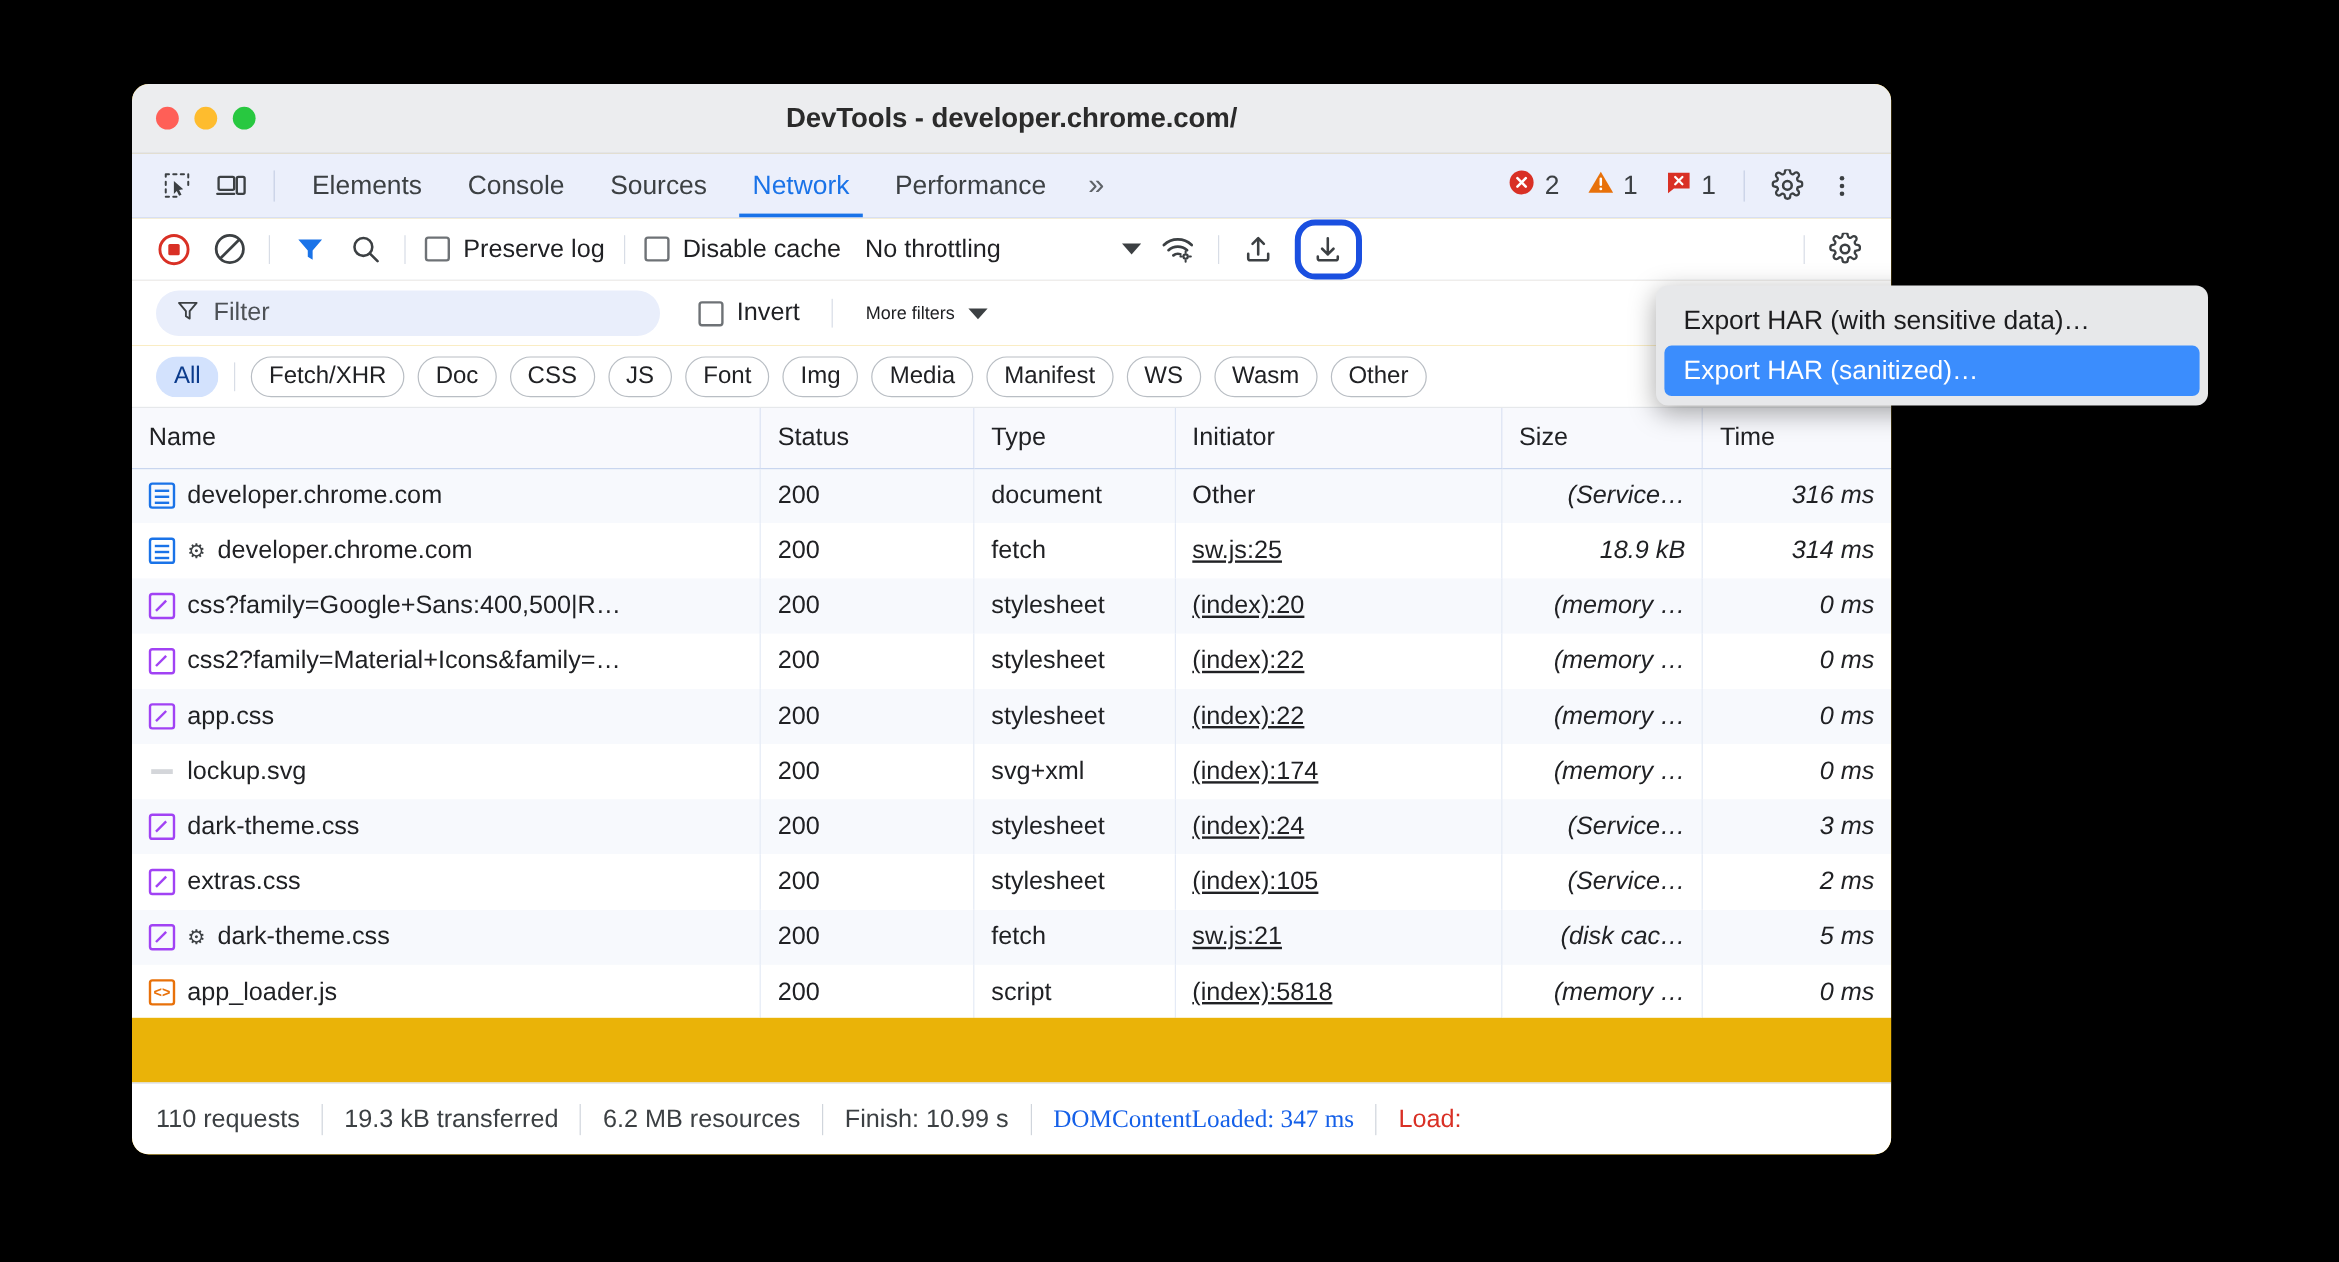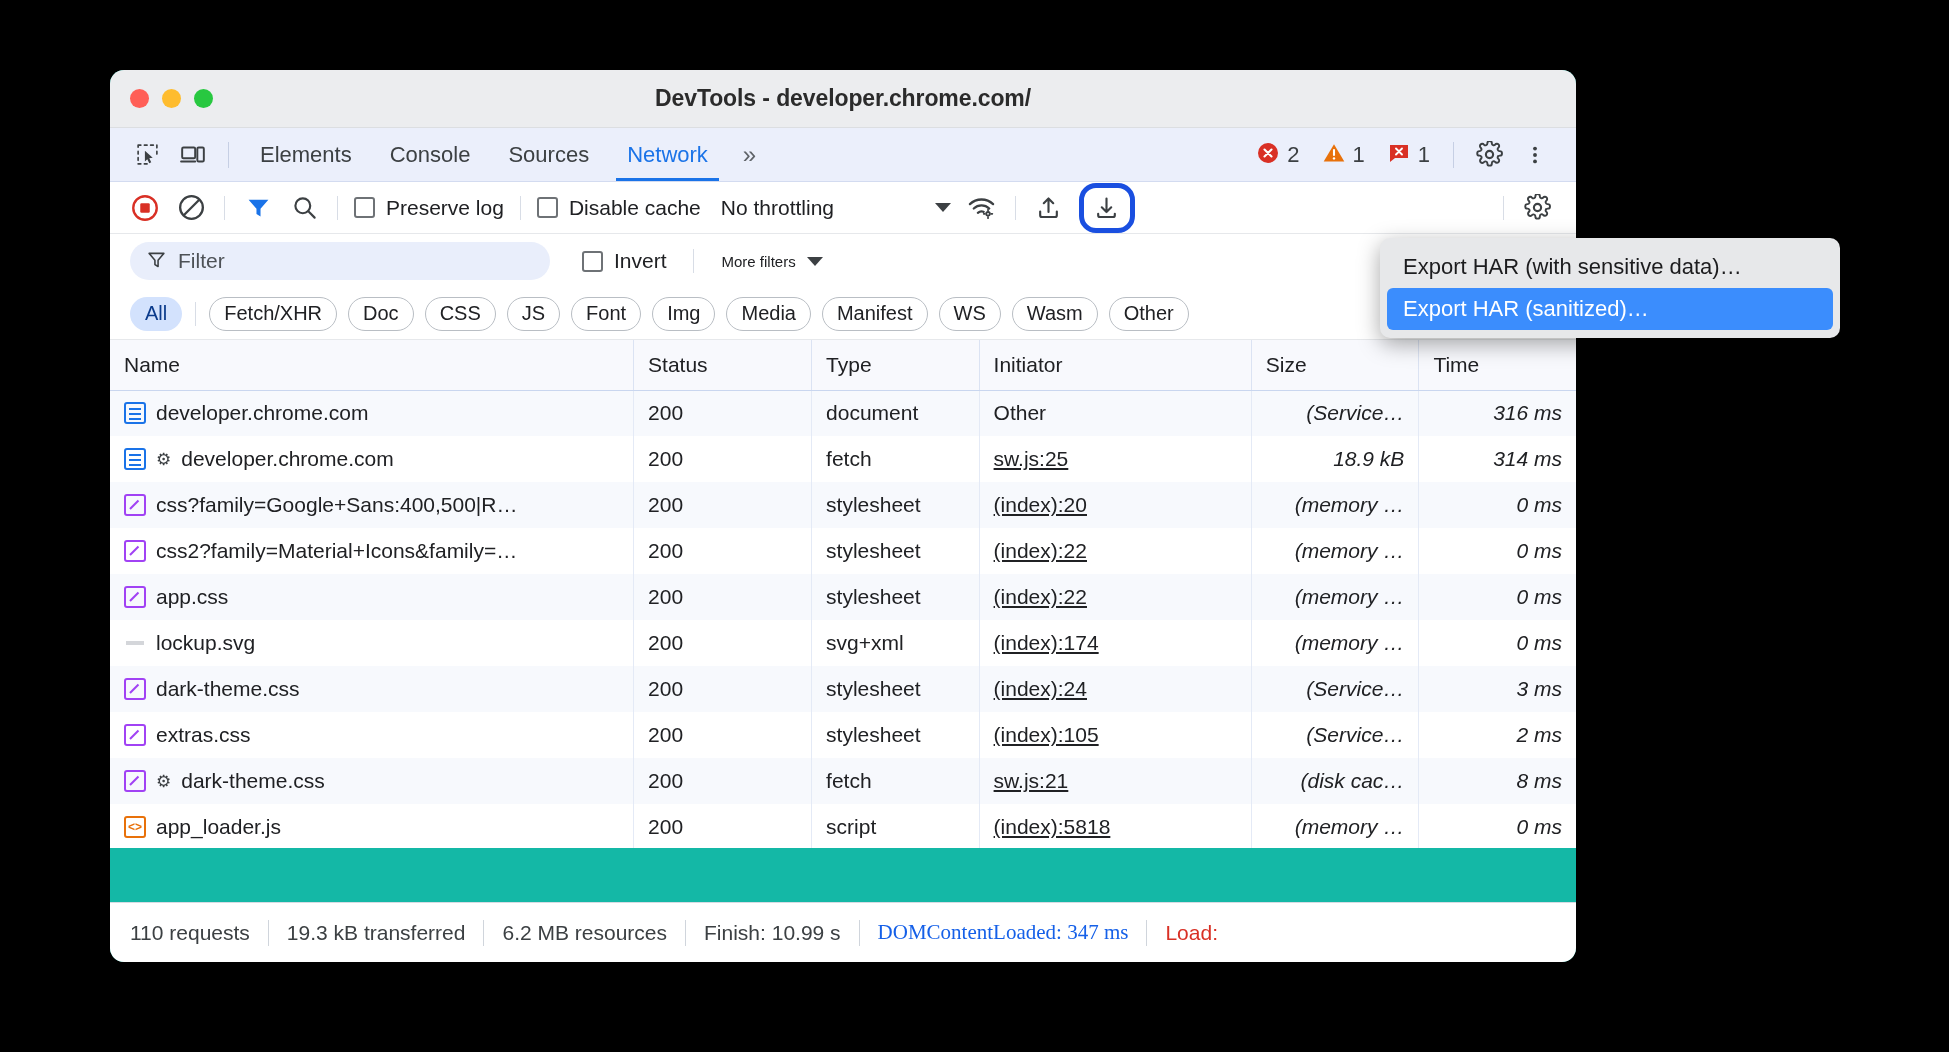--- a/index.html
+++ b/index.html
@@ -10,21 +10,21 @@
     overflow: hidden;
   }
 
   #stage { position: relative; width: 1949px; height: 1052px; background: #000; }
 
   
   .window {
     position: absolute;
     left: 110px; top: 70px;
     width: 1466px; height: 892px;
-    background: #14b8a6;
+    background: #eab308;
     border-radius: 14px;
     box-shadow: 0 10px 40px rgba(0,0,0,.45);
     overflow: hidden;
   }
 
   
   .titlebar {
     height: 58px;
     background: #ecedef;
     border-bottom: 1px solid #dcdee1;
@@ -279,20 +279,21 @@
           <path d="M1 18h13" stroke="#3c4043" stroke-width="1.8" stroke-linecap="round"></path>
           <rect x="16" y="5" width="6" height="13" rx="1.2" stroke="#3c4043" stroke-width="1.8"></rect>
         </svg>
       </div>
       <span class="vsep"></span>
       <div class="tabs">
         <div class="tab">Elements</div>
         <div class="tab">Console</div>
         <div class="tab">Sources</div>
         <div class="tab active">Network</div>
+        <div class="tab">Performance</div>
       </div>
       <div class="chevrons">»</div>
       <div class="spacer"></div>
 
       <div class="counters">
         <div class="counter">
           <span>
             <svg width="24" height="24" viewBox="0 0 24 24">
               <circle cx="12" cy="12" r="10" fill="#d93025"></circle>
               <path d="M8.5 8.5l7 7M15.5 8.5l-7 7" stroke="#fff" stroke-width="2.1" stroke-linecap="round"></path>
@@ -602,21 +603,21 @@
                     <i></i>
                   </span>
                 <span class="sw-gear">⚙</span>
                 <span>dark-theme.css</span>
               </span>
             </td>
             <td class="muted">200</td>
             <td>fetch</td>
             <td><span class="link">sw.js:21</span></td>
             <td class="num muted">(disk cac…</td>
-            <td class="num">8 ms</td>
+            <td class="num">5 ms</td>
           </tr>
 
           <tr>
             <td>
               <span class="namecell">
                 <span class="ricon script">&lt;&gt;</span>
                 <span>app_loader.js</span>
               </span>
             </td>
             <td class="muted">200</td>

